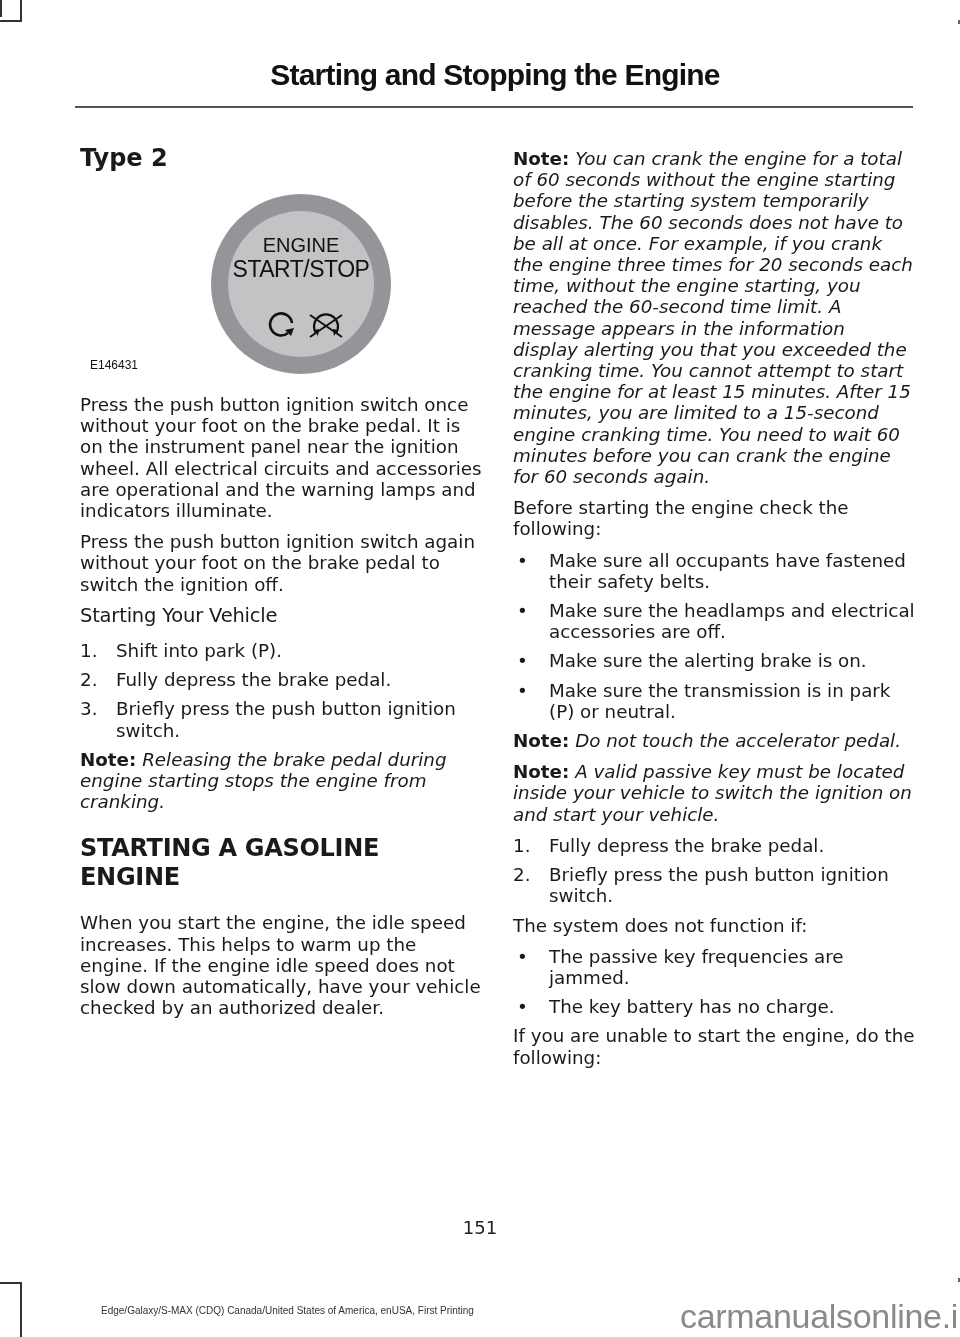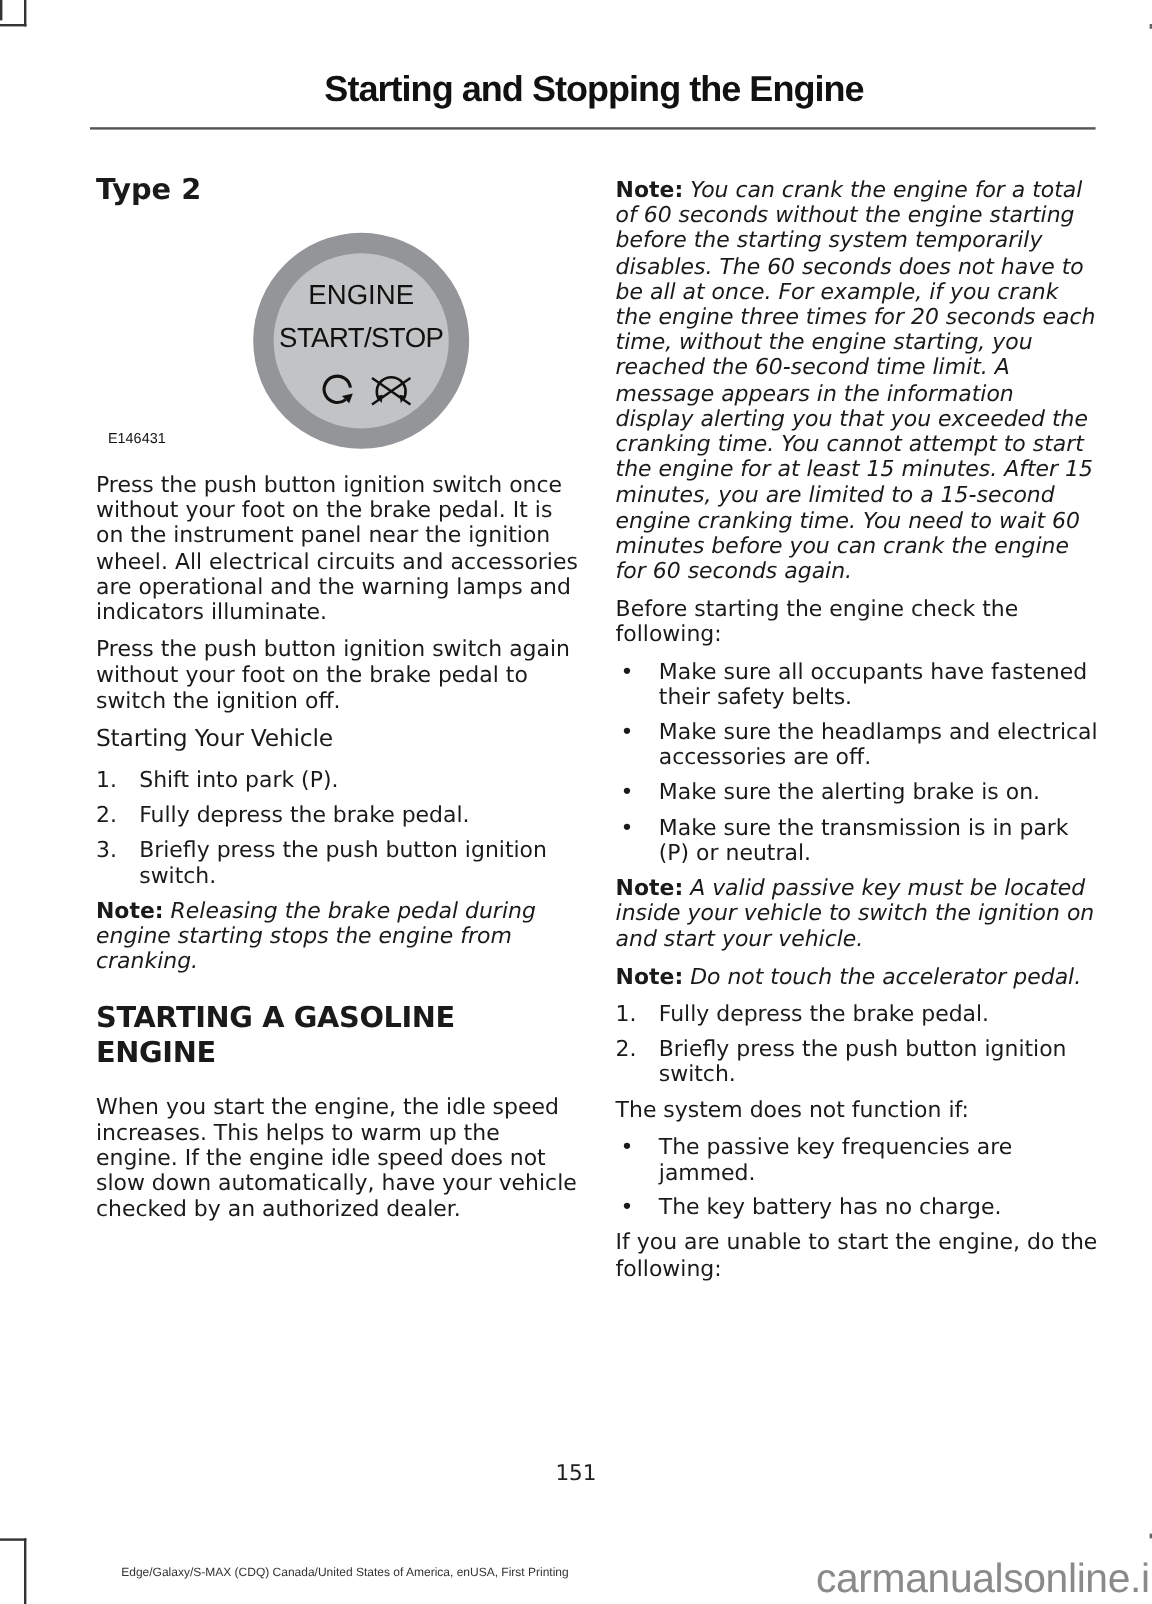--- a/index.html
+++ b/index.html
@@ -20,22 +20,22 @@
   .col-left { left:80px; }
   .col-right { left:513px; }
   .col p { margin:0 0 10px 0; }
   .h-type { font-weight:bold; font-size:24px; margin:0; height:22px; }
   .figure { position:relative; height:216px; margin:0 0 8px 0; }
   .figure .fig-id { position:absolute; left:10px; top:185px; font-size:12px; font-family:Liberation Sans, sans-serif; color:#111; }
   .button-outer { position:absolute; left:131px; top:46px; width:180px; height:180px; border-radius:50%; background:#939598;
                   transform:translate(0,-22px); }
   .button-inner { position:absolute; left:17px; top:17px; width:146px; height:146px; border-radius:50%; background:#c2c3c5; }
   .btn-text { position:absolute; left:0; width:146px; text-align:center; font-family:"Liberation Sans", sans-serif; color:#111; }
-  .btn-t1 { top:24px; font-size:23px; }
-  .btn-t2 { top:60px; font-size:23px; letter-spacing:-0.5px; }
+  .btn-t1 { top:24px; font-size:20px; }
+  .btn-t2 { top:48px; font-size:23px; letter-spacing:-0.5px; }
   .btn-icons { position:absolute; left:30px; top:98px; width:90px; height:32px; }
 
   .h-sub { font-weight:normal; font-size:19.5px; margin:6px 0 14px 0; letter-spacing:-0.2px; }
   .h-section { font-weight:bold; font-size:24px; line-height:29px; margin:22px 0 20px 0; letter-spacing:-0.3px; }
   ol.steps, ul.bullets { list-style:none; margin:0 0 8px 0; padding:0; }
   ol.steps li, ul.bullets li { position:relative; padding-left:36px; margin-bottom:8px; }
   ol.steps li .num { position:absolute; left:0; top:0; }
   ul.bullets li .dot { position:absolute; left:4px; top:0; }
   .note-label { font-weight:bold; }
   .note-body { font-style:italic; }
@@ -112,26 +112,26 @@
 
   <ul class="bullets">
     <li><span class="dot">•</span><span>Make sure all occupants have fastened their safety belts.</span></li>
     <li><span class="dot">•</span><span>Make sure the headlamps and electrical accessories are off.</span></li>
     <li><span class="dot">•</span><span>Make sure the alerting brake is on.</span></li>
     <li><span class="dot">•</span><span>Make sure the transmission is in park (P) or neutral.</span></li>
   </ul>
 
   <p>
     <span class="note-label">Note:</span>
-    <span class="note-body">A valid passive key must be located inside your vehicle to switch the ignition on and start your vehicle.</span>
+    <span class="note-body">Do not touch the accelerator pedal.</span>
   </p>
 
   <p>
     <span class="note-label">Note:</span>
-    <span class="note-body">Do not touch the accelerator pedal.</span>
+    <span class="note-body">A valid passive key must be located inside your vehicle to switch the ignition on and start your vehicle.</span>
   </p>
 
   <ol class="steps">
     <li><span class="num">1.</span><span>Fully depress the brake pedal.</span></li>
     <li><span class="num">2.</span><span>Briefly press the push button ignition switch.</span></li>
   </ol>
 
   <p>The system does not function if:</p>
 
   <ul class="bullets">

